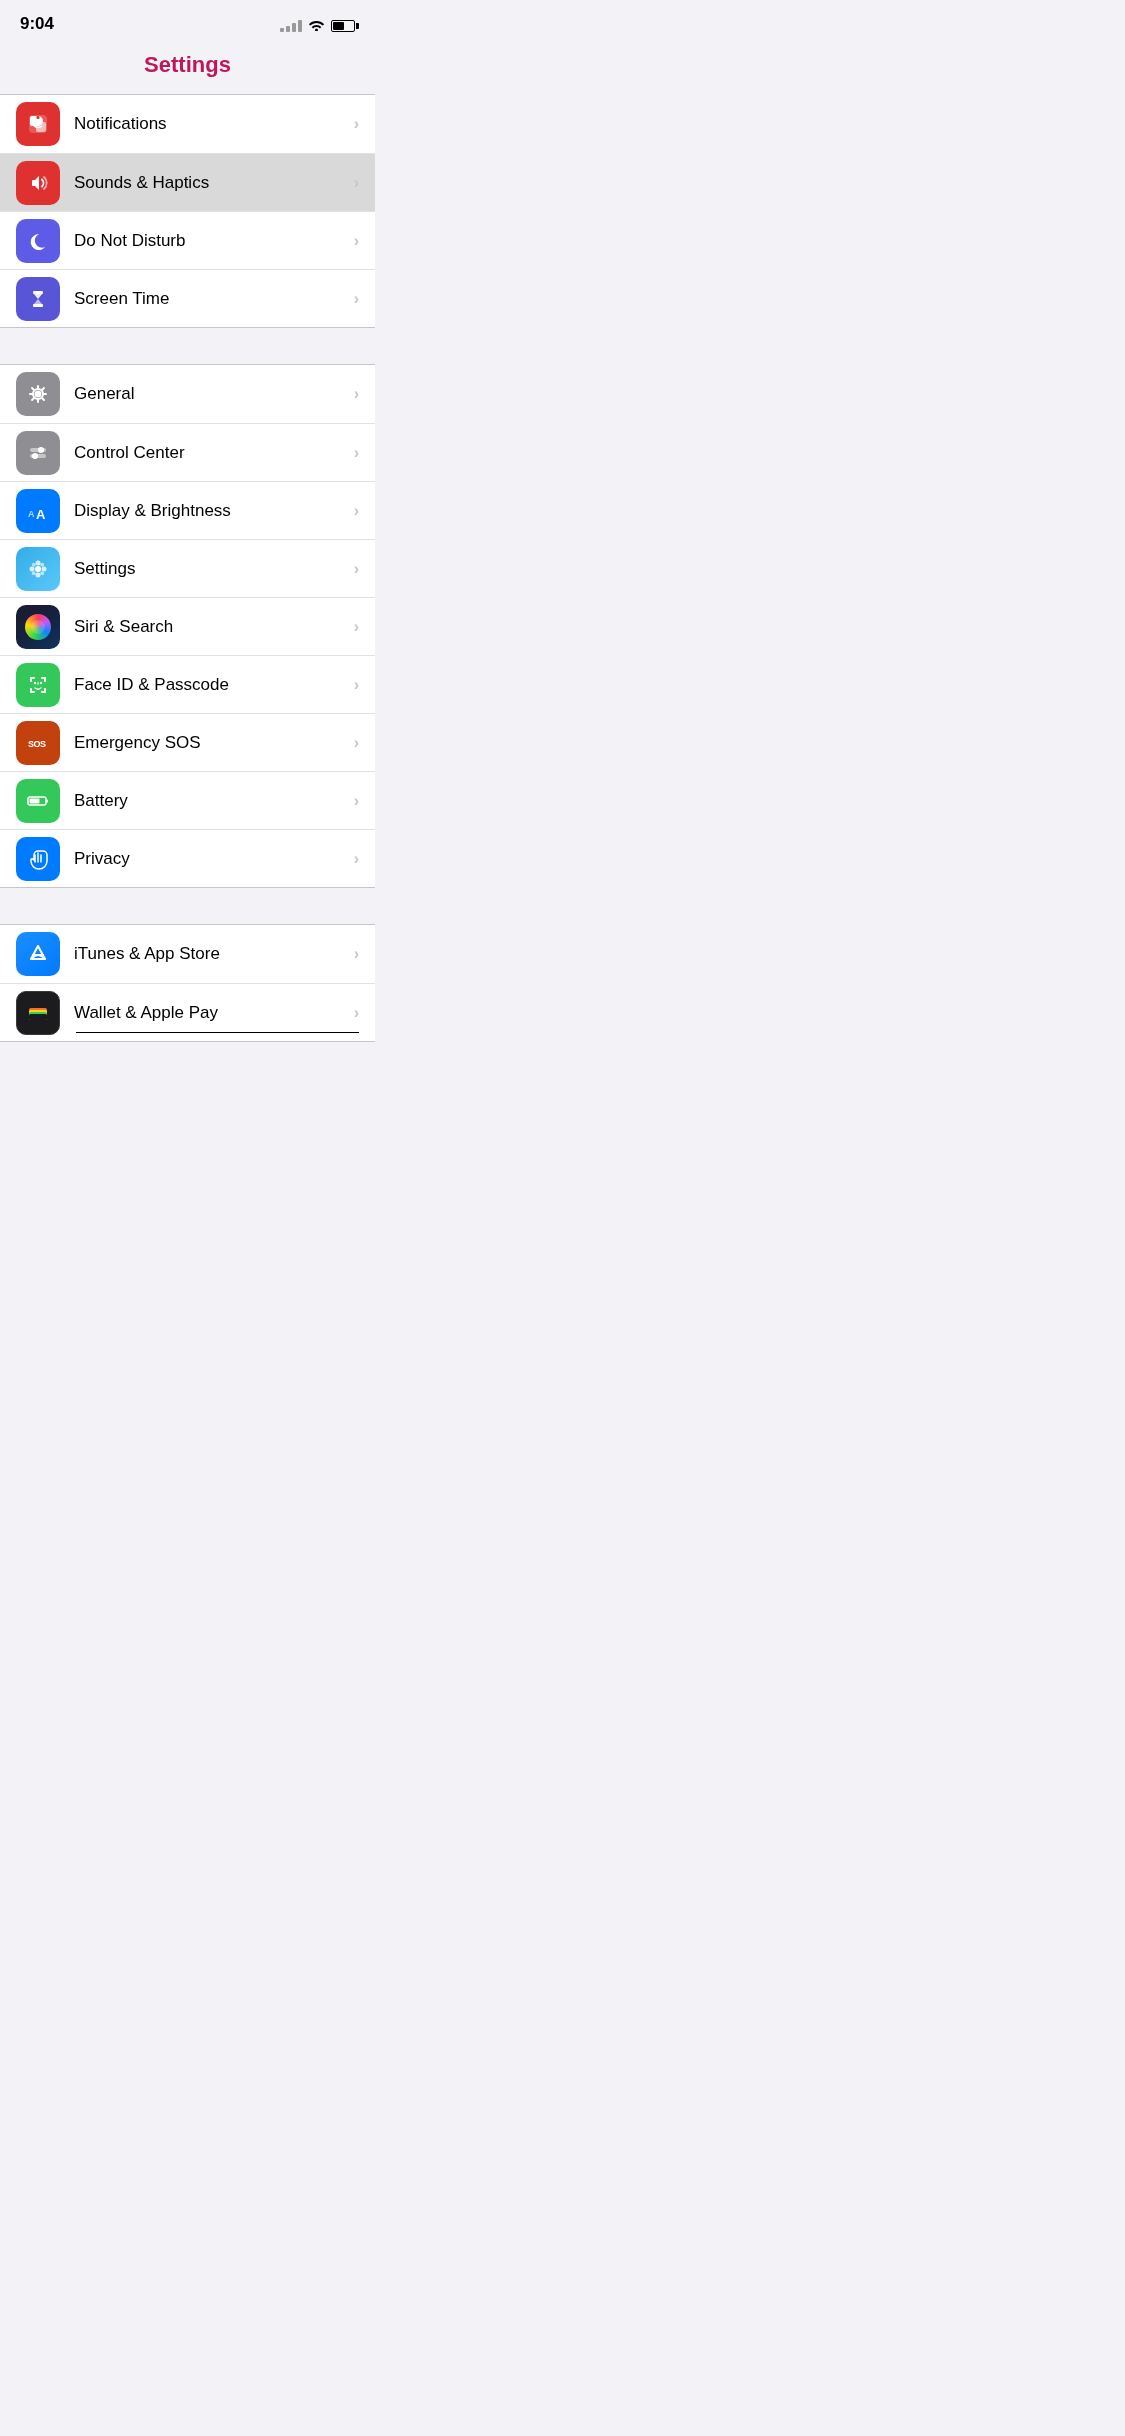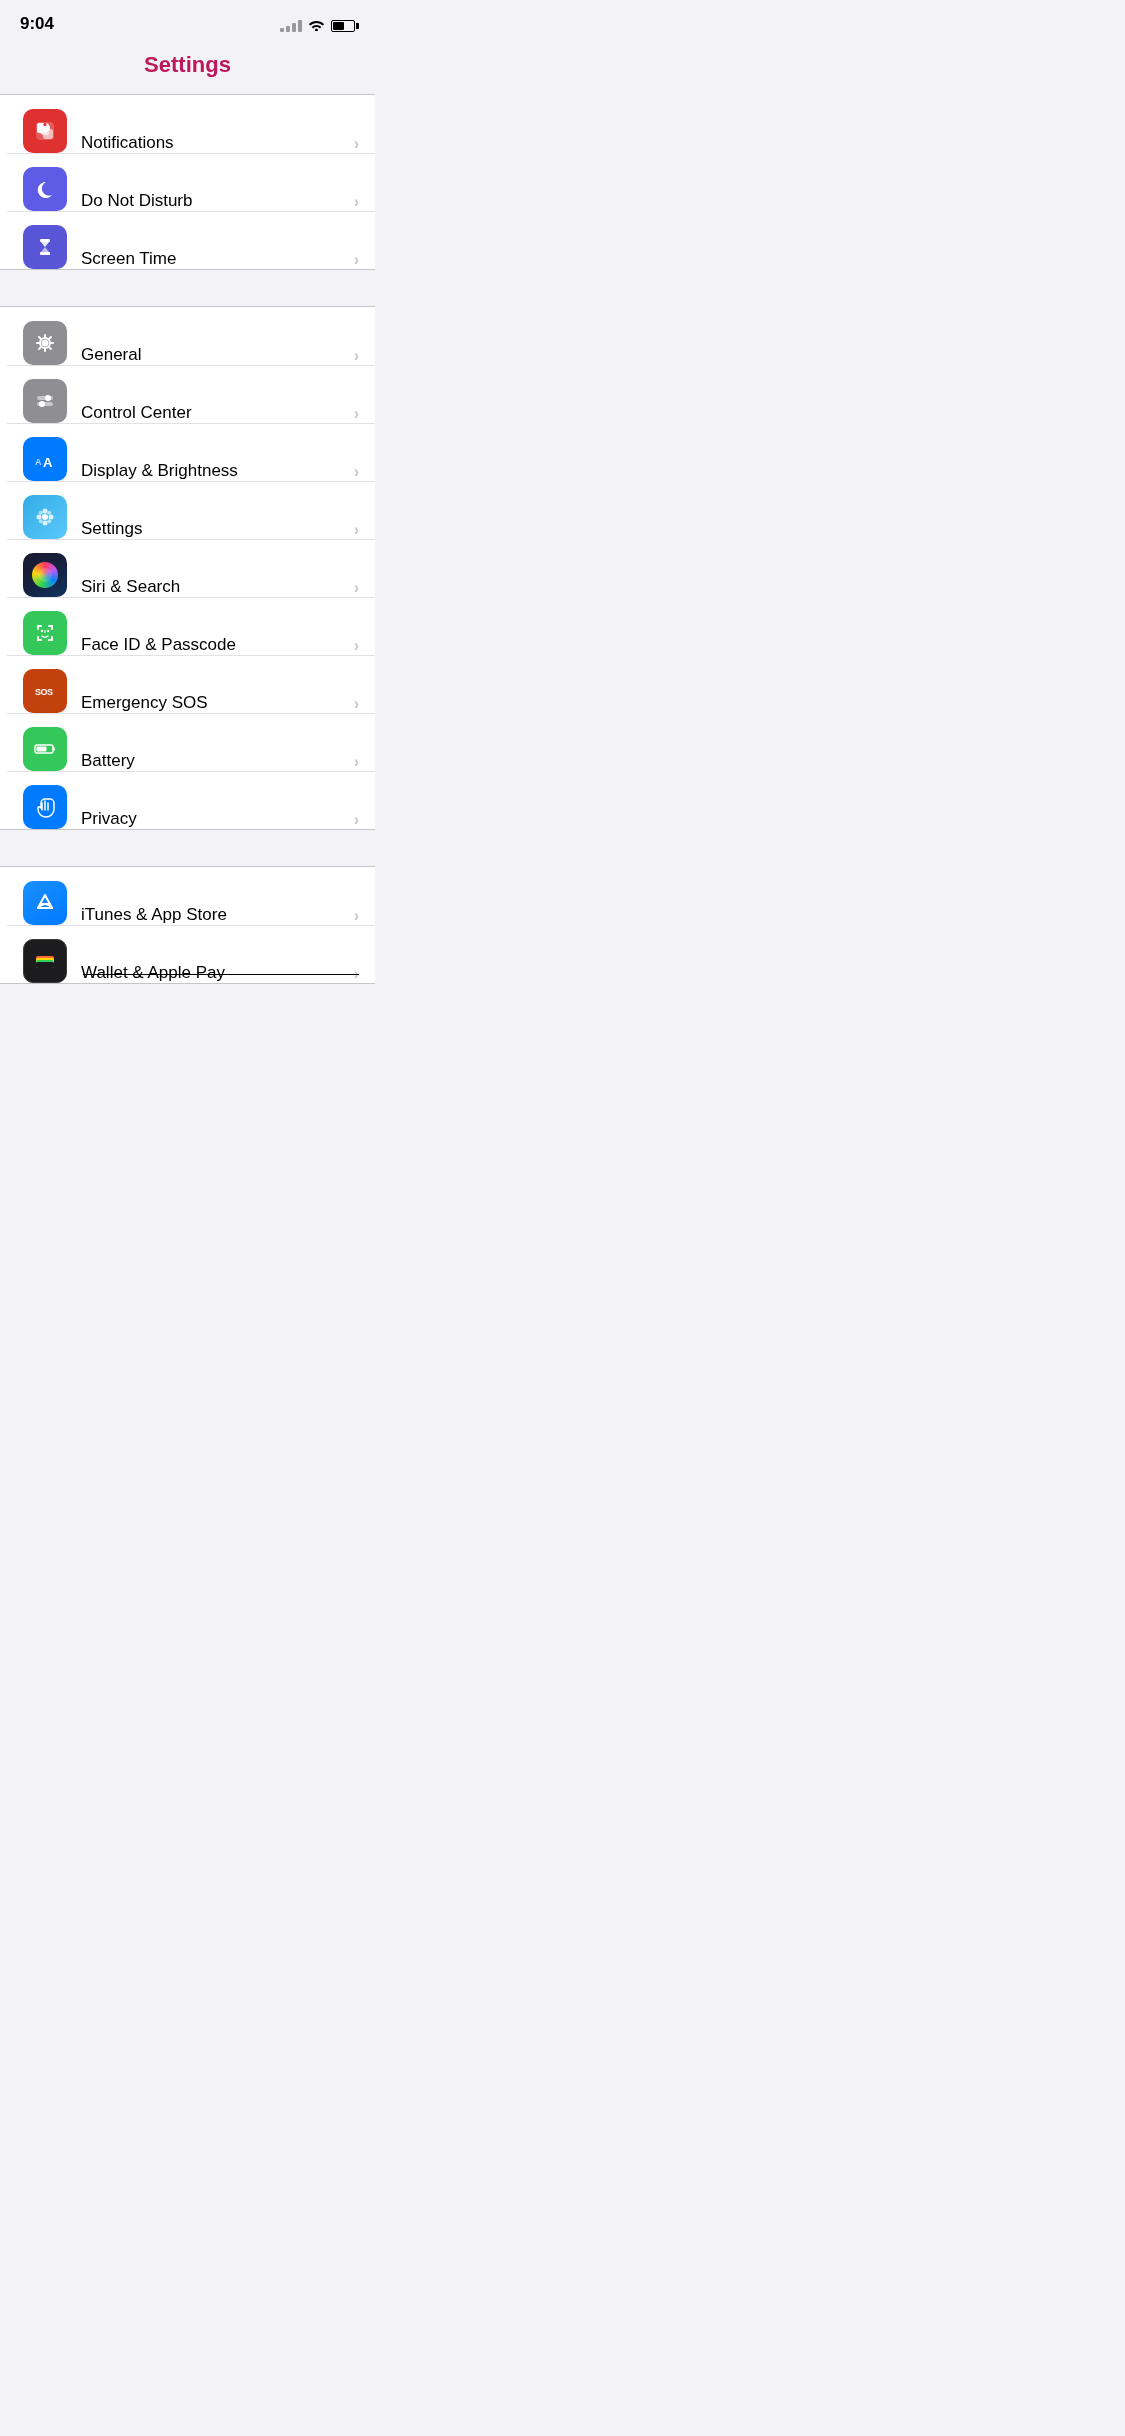--- a/index.html
+++ b/index.html
@@ -91,27 +91,26 @@
       border-bottom: 0.5px solid #c6c6c8;
       margin-bottom: 0;
     }
     .section-gap {
       height: 36px;
       background: #f2f2f7;
     }
 
     .settings-row {
       display: flex;
-      align-items: flex-end;
+      align-items: center;
       padding: 0 16px 0 0;
       height: 58px;
       background: #fff;
       cursor: pointer;
       position: relative;
-      margin-left: 7px;
     }
     .settings-row.highlighted {
       background: #d9d9d9;
     }
     .settings-row + .settings-row {
       border-top: 0.5px solid #e0e0e5;
     }
 
     .row-icon {
       width: 44px;
@@ -227,20 +226,32 @@
 
         <circle cx="13" cy="10" r="5" fill="white"></circle>
         <path d="M9 15 Q13 18 17 15" stroke="white" stroke-width="1.5" fill="none"></path>
         <rect x="11.5" y="5" width="3" height="3" rx="1" fill="#e03131"></rect>
       </svg>
     </div>
     <span class="row-label">Notifications</span>
     <span class="row-chevron">›</span>
   </div>
 
+  <div class="settings-row highlighted">
+    <div class="row-icon sounds-icon">
+
+      <svg width="26" height="26" viewBox="0 0 26 26" fill="none">
+        <path d="M8 10h2l4-4v14l-4-4H8a1 1 0 0 1-1-1v-4a1 1 0 0 1 1-1z" fill="white"></path>
+        <path d="M17 9.5a5 5 0 0 1 0 7" stroke="white" stroke-width="1.8" stroke-linecap="round" fill="none"></path>
+        <path d="M19 7a8 8 0 0 1 0 12" stroke="white" stroke-width="1.8" stroke-linecap="round" fill="none" opacity="0.6"></path>
+      </svg>
+    </div>
+    <span class="row-label">Sounds &amp; Haptics</span>
+    <span class="row-chevron">›</span>
+  </div>
 
   <div class="settings-row">
     <div class="row-icon dnd-icon">
 
       <svg width="26" height="26" viewBox="0 0 26 26" fill="none">
         <path d="M14 6a8 8 0 1 0 6 13A6 6 0 0 1 14 6z" fill="white"></path>
       </svg>
     </div>
     <span class="row-label">Do Not Disturb</span>
     <span class="row-chevron">›</span>

